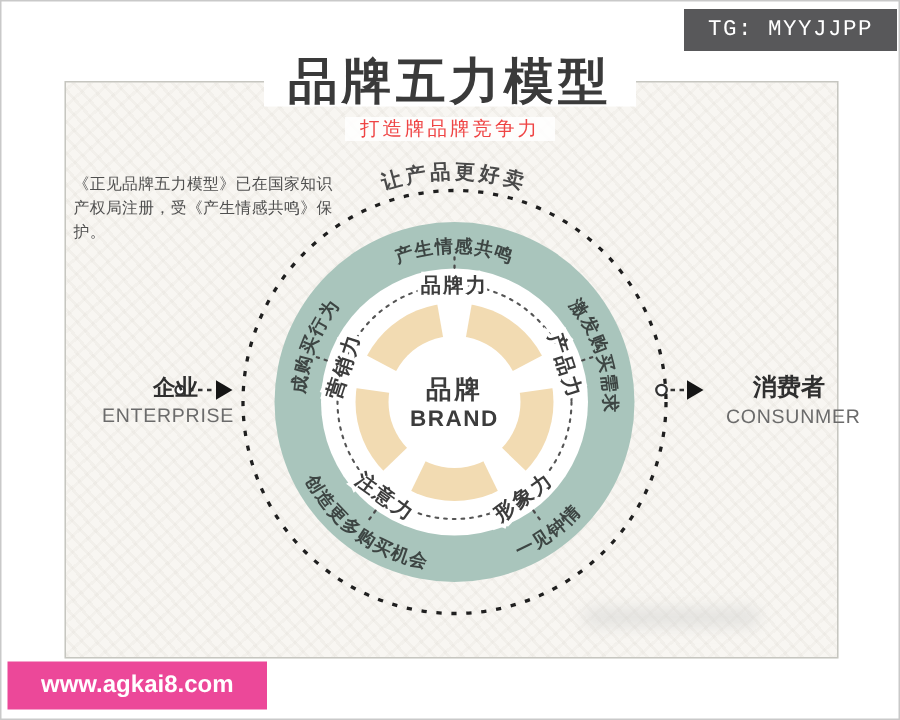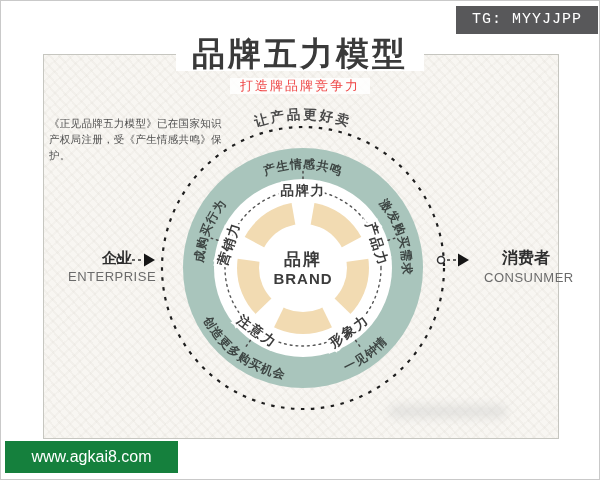--- a/index.html
+++ b/index.html
@@ -49,21 +49,21 @@
 
   <div class="title">品牌五力模型</div>
   <div class="subtitle">打造牌品牌竞争力</div>
 
   <div class="note">
     <div>《正见品牌五力模型》已在国家知识</div>
     <div>产权局注册，受《产生情感共鸣》保护。</div>
   </div>
 
   <div class="banner tg" style="background-color: rgb(88, 88, 90); font-family: Liberation Mono, monospace;">TG: MYYJJPP</div>
-  <div class="banner site" style="background-color: #15803d;">www.agkai8.com</div>
+  <div class="banner site" style="background-color: #ec4899; font-weight: bold;">www.agkai8.com</div>
 
   <div class="blur-mark"></div>
 
   <div class="actor ent">
     <div class="zh">企业</div>
     <div class="en">ENTERPRISE</div>
   </div>
   <div class="actor cons">
     <div class="zh">消费者</div>
     <div class="en">CONSUNMER</div>

